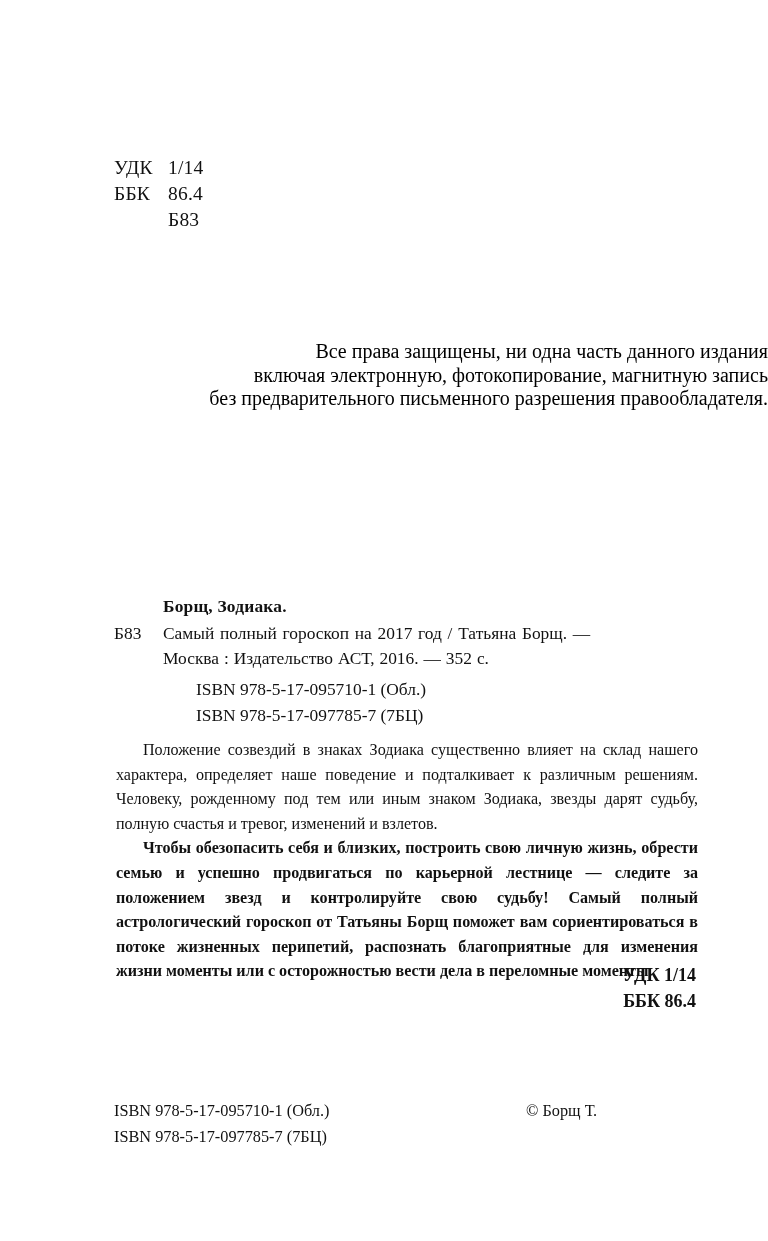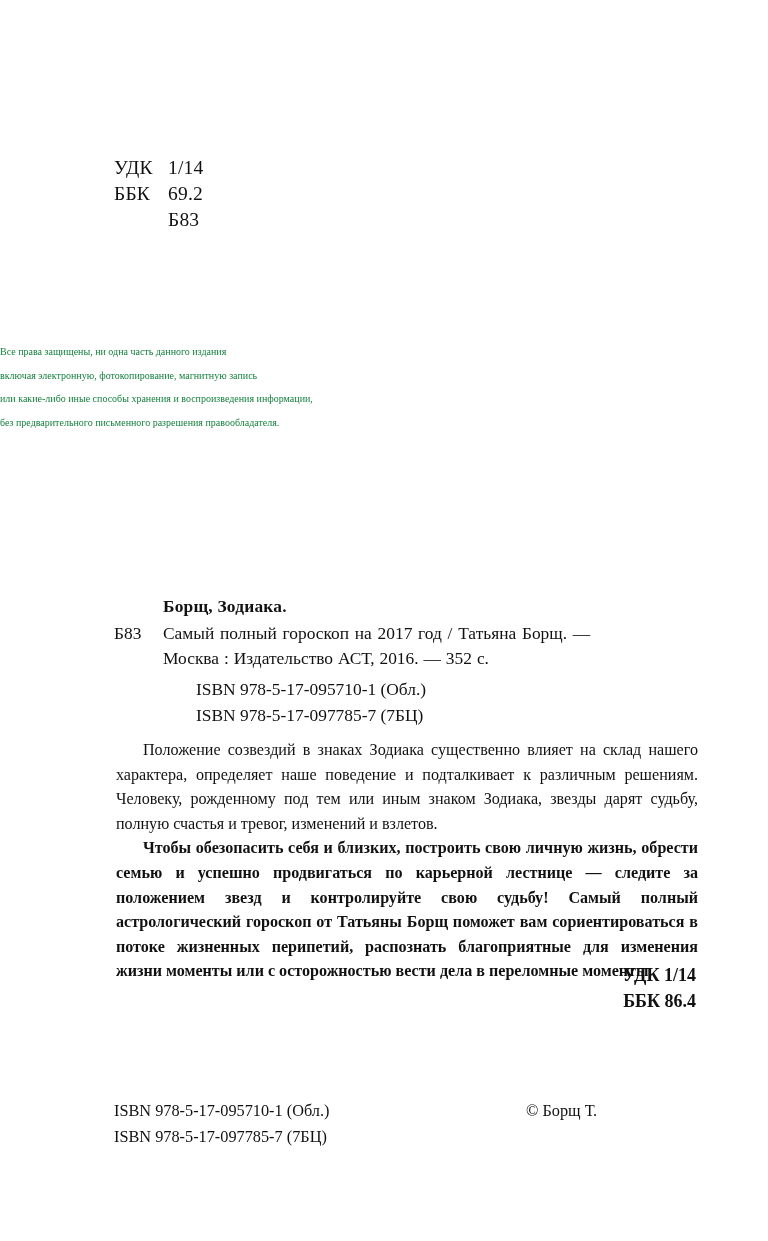--- a/index.html
+++ b/index.html
@@ -48,24 +48,24 @@
     display: block;
     padding-left: 54px;
   }
 
   
   .rights {
     position: absolute;
     left: 0;
     right: 0;
     top: 340px;
-    text-align: left;
-    font-size: 10px;
+    text-align: right;
+    font-size: 20px;
     line-height: 23.5px;
-    color: #15803d;
+    color: #000000;
   }
   .rights span {
     display: block;
     white-space: nowrap;
   }
 
   
   .biblio {
     position: absolute;
     left: 114px;
@@ -163,29 +163,28 @@
 </head>
 <body>
 
 <div class="page">
 
   <div class="class-block">
     <span class="class-row">
       <span class="class-label">УДК</span><span class="class-value">1/14</span>
     </span>
     <span class="class-row">
-      <span class="class-label">ББК</span><span class="class-value">69.2</span>
+      <span class="class-label">ББК</span><span class="class-value">86.4</span>
     </span>
     <span class="class-row-solo">Б83</span>
   </div>
 
   <div class="rights">
     <span>Все права защищены, ни одна часть данного издания</span>
     <span>включая электронную, фотокопирование, магнитную запись</span>
-    <span>или какие-либо иные способы хранения и воспроизведения информации,</span>
     <span>без предварительного письменного разрешения правообладателя.</span>
   </div>
 
   <div class="biblio">
     <div class="biblio-author">Борщ, Зодиака.</div>
     <div class="biblio-desc">
       <span class="biblio-index">Б83</span><span>Самый полный гороскоп на 2017 год / Татьяна Борщ. —</span>
       <span class="biblio-desc-line2">Москва : Издательство АСТ, 2016. — 352 с.</span>
     </div>
     <div class="biblio-isbn">

